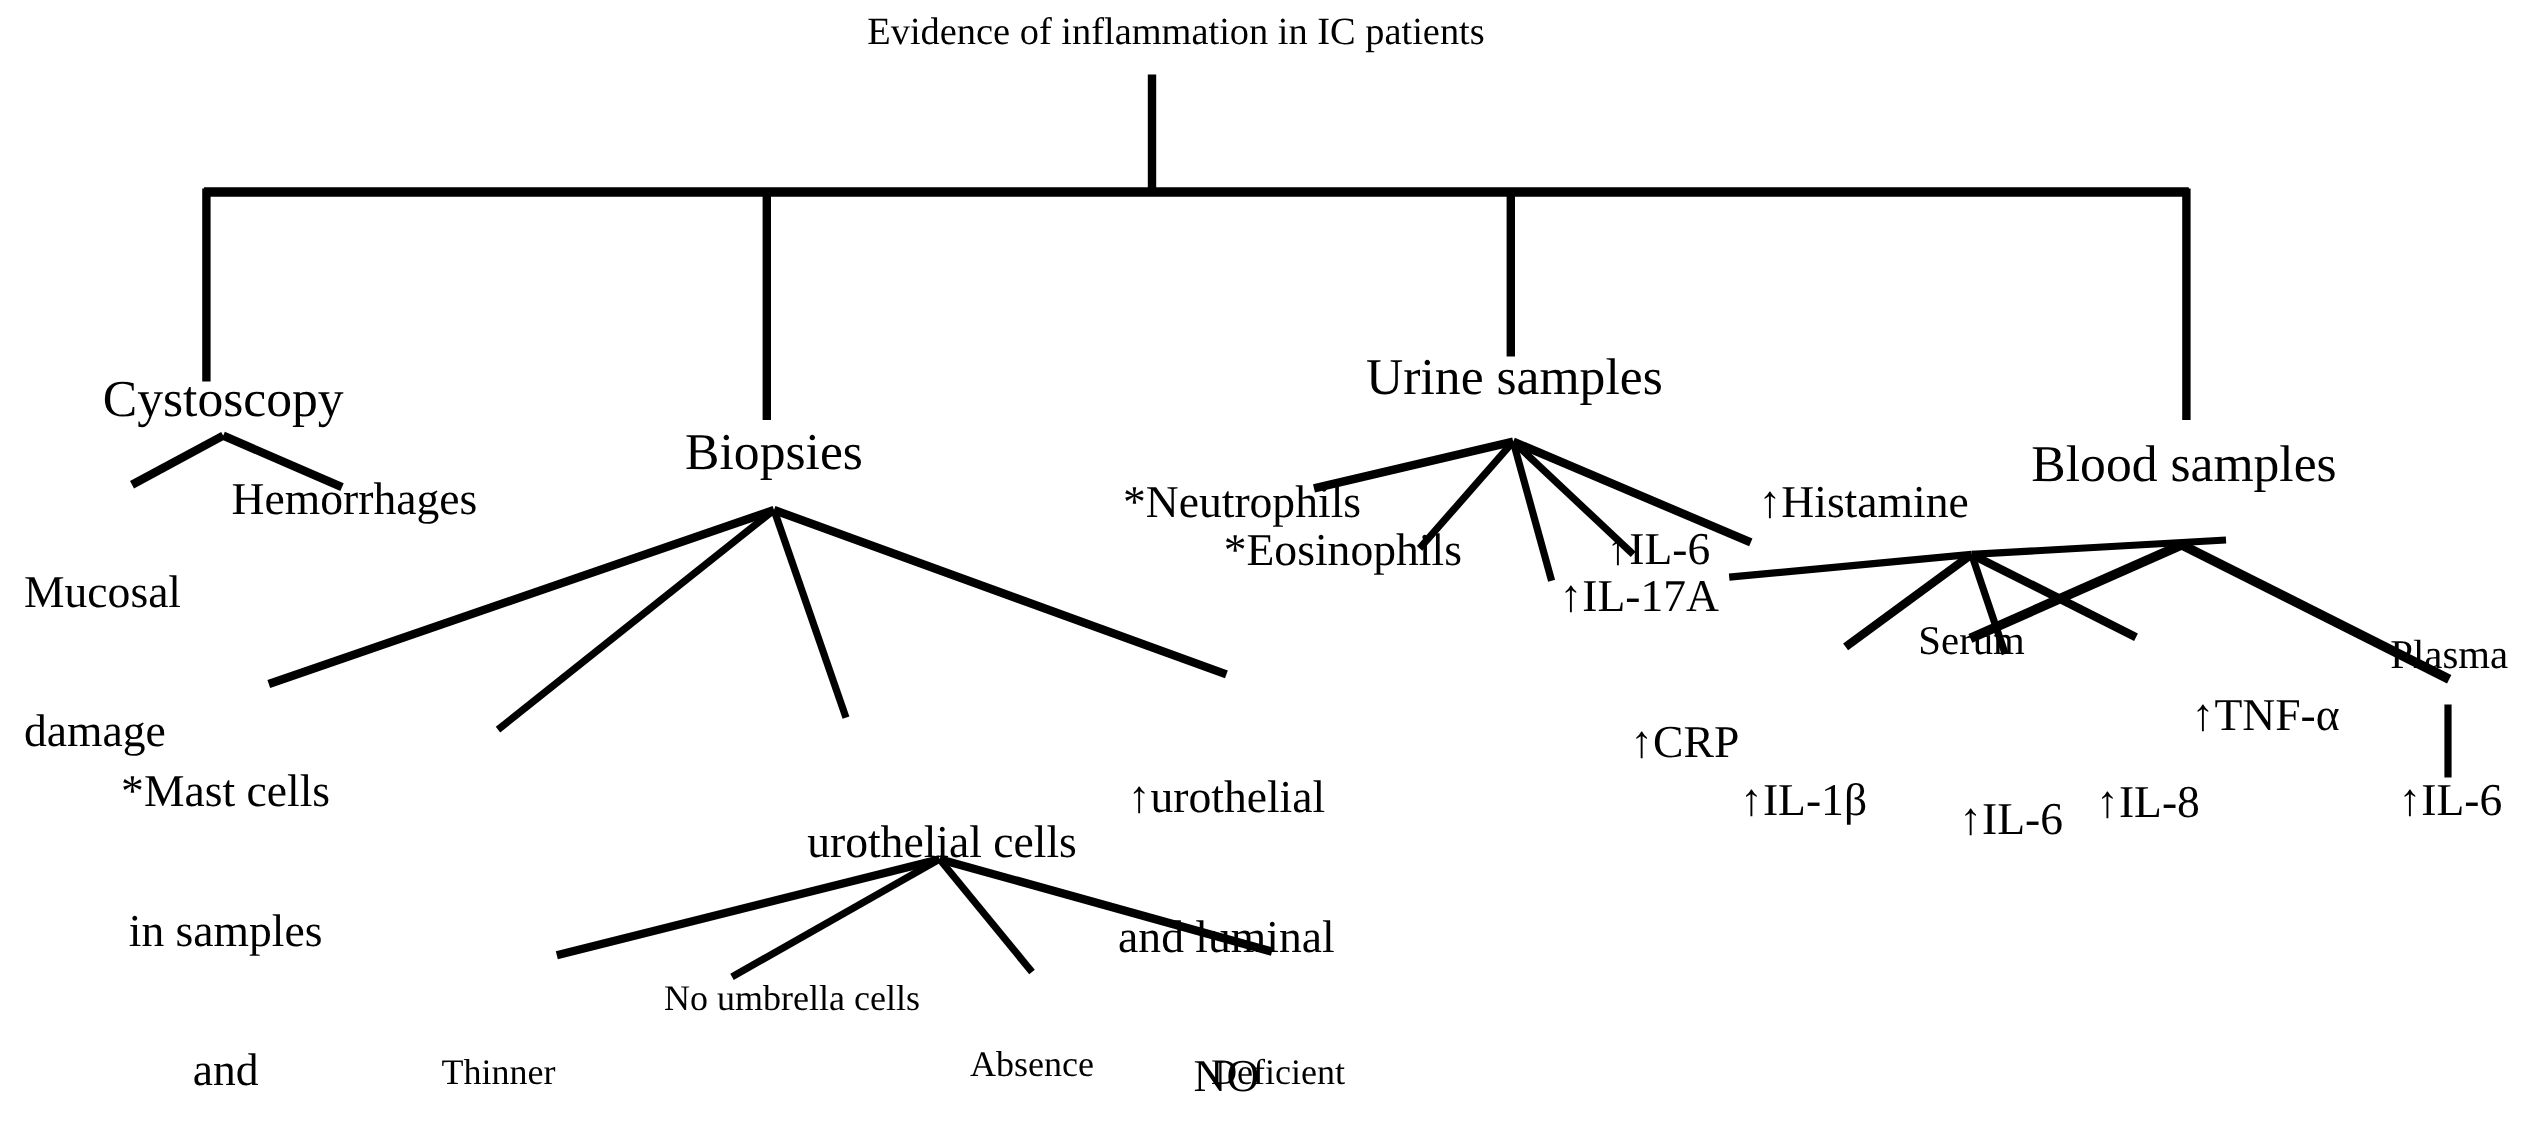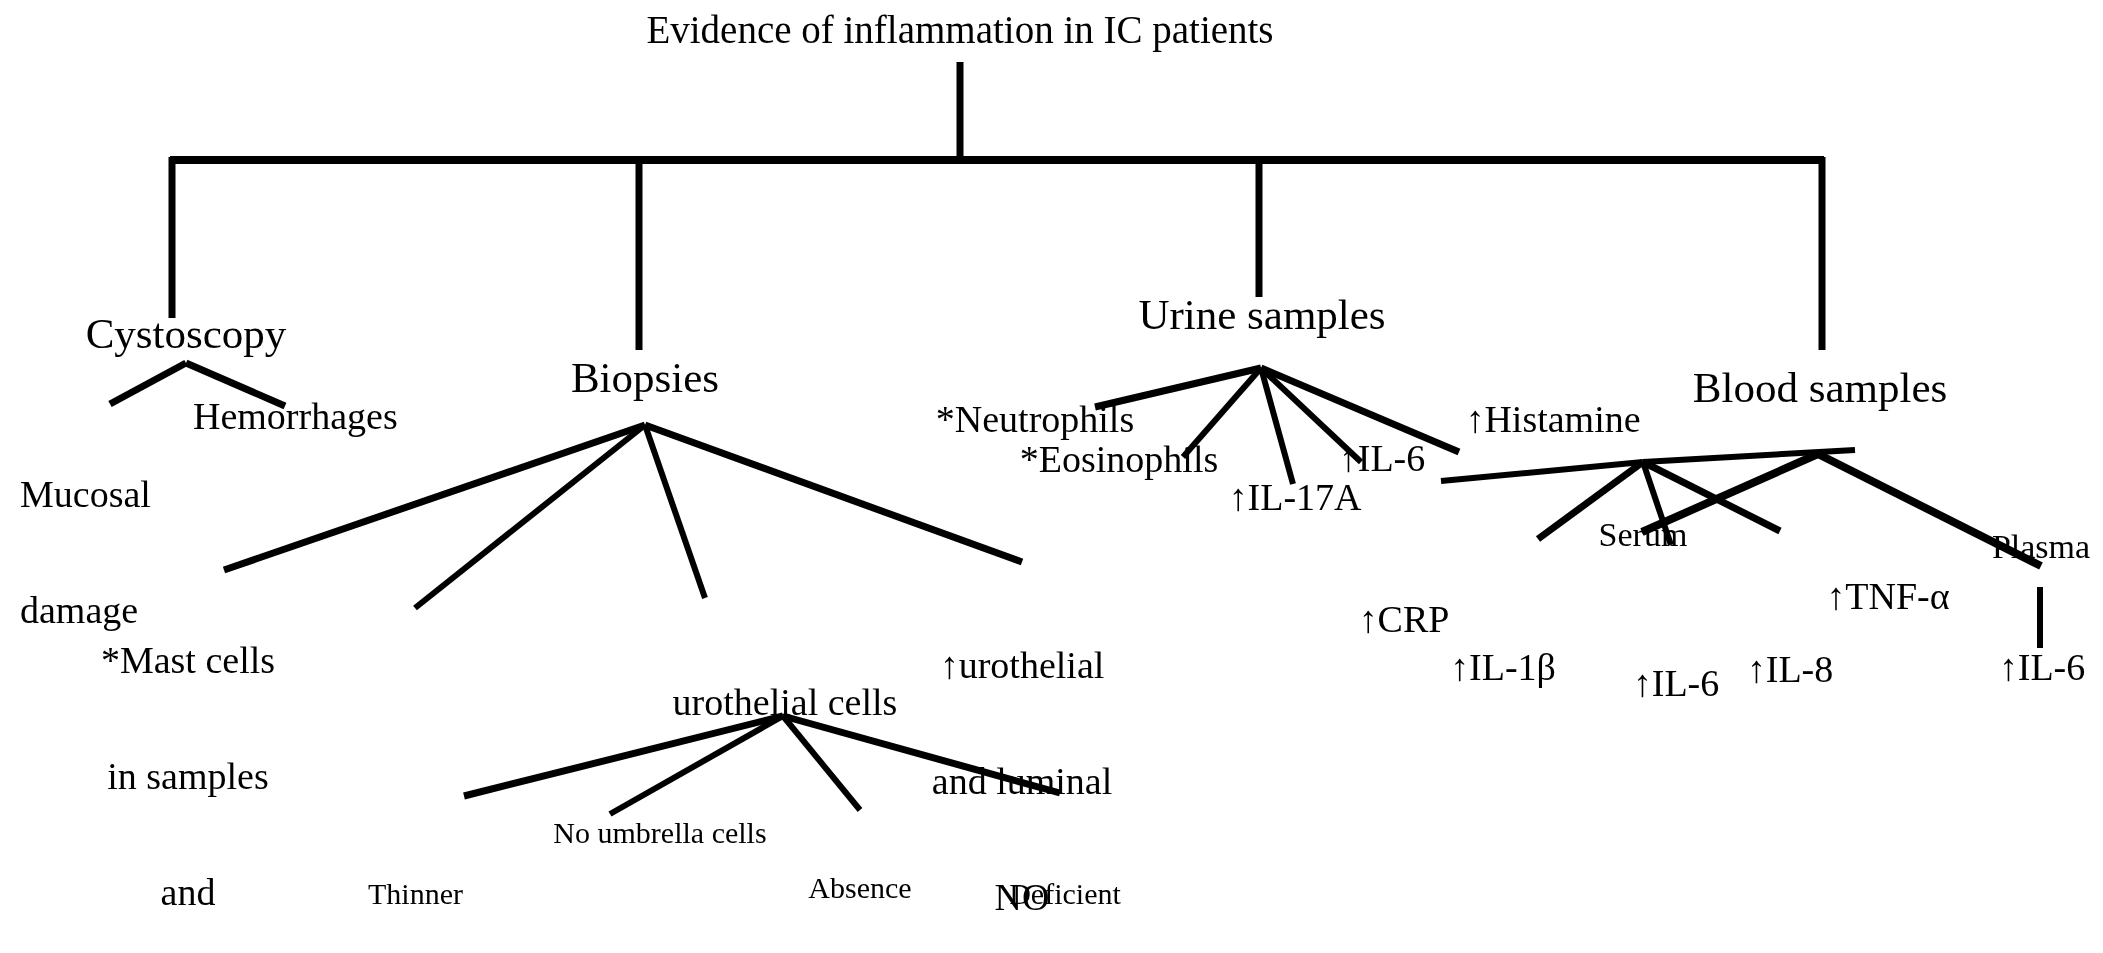--- a/index.html
+++ b/index.html
@@ -30,21 +30,21 @@
     color: #000000;
     line-height: 1.02;
     white-space: pre;
     text-align: center;
     letter-spacing: 0px;
   }
   
   .c  { transform: translateX(-50%); }
   .l  { transform: translateX(0); }
 
-  .title   { font-size: 39px; }
+  .title   { font-size: 32px; margin-left: 20px; }
   .lvl1    { font-size: 43px; }
   .lvl2    { font-size: 38px; }
   .lvl2b   { font-size: 34px; }
   .leafsm  { font-size: 30px; }
 </style>
 </head>
 <body>
 
 <div id="canvas">
 
@@ -142,21 +142,21 @@
     
     
   </div>
 
   <div class="node lvl1 c" style="left:1262px; top:293px;">Urine samples</div>
 
   <div class="node lvl2 c" style="left:1035px; top:400px;">*Neutrophils</div>
 
   <div class="node lvl2 c" style="left:1119px; top:440px;">*Eosinophils</div>
 
-  <div class="node lvl2 c" style="left:1295px; top:478px;">↑IL-17A</div>
+  <div class="node lvl2 c" style="left:1366px; top:478px;">↑IL-17A</div>
 
   <div class="node lvl2 c" style="left:1382px; top:439px;">↑IL-6</div>
 
   <div class="node lvl2 c" style="left:1553px; top:400px;">↑Histamine</div>
 
   <div class="node lvl1 c" style="left:1820px; top:366px;">Blood samples</div>
 
   <div class="node lvl2b c" style="left:1643px; top:518px;">Serum</div>
 
   <div class="node lvl2b c" style="left:2041px; top:518px;margin-top:12px;">Plasma</div>

